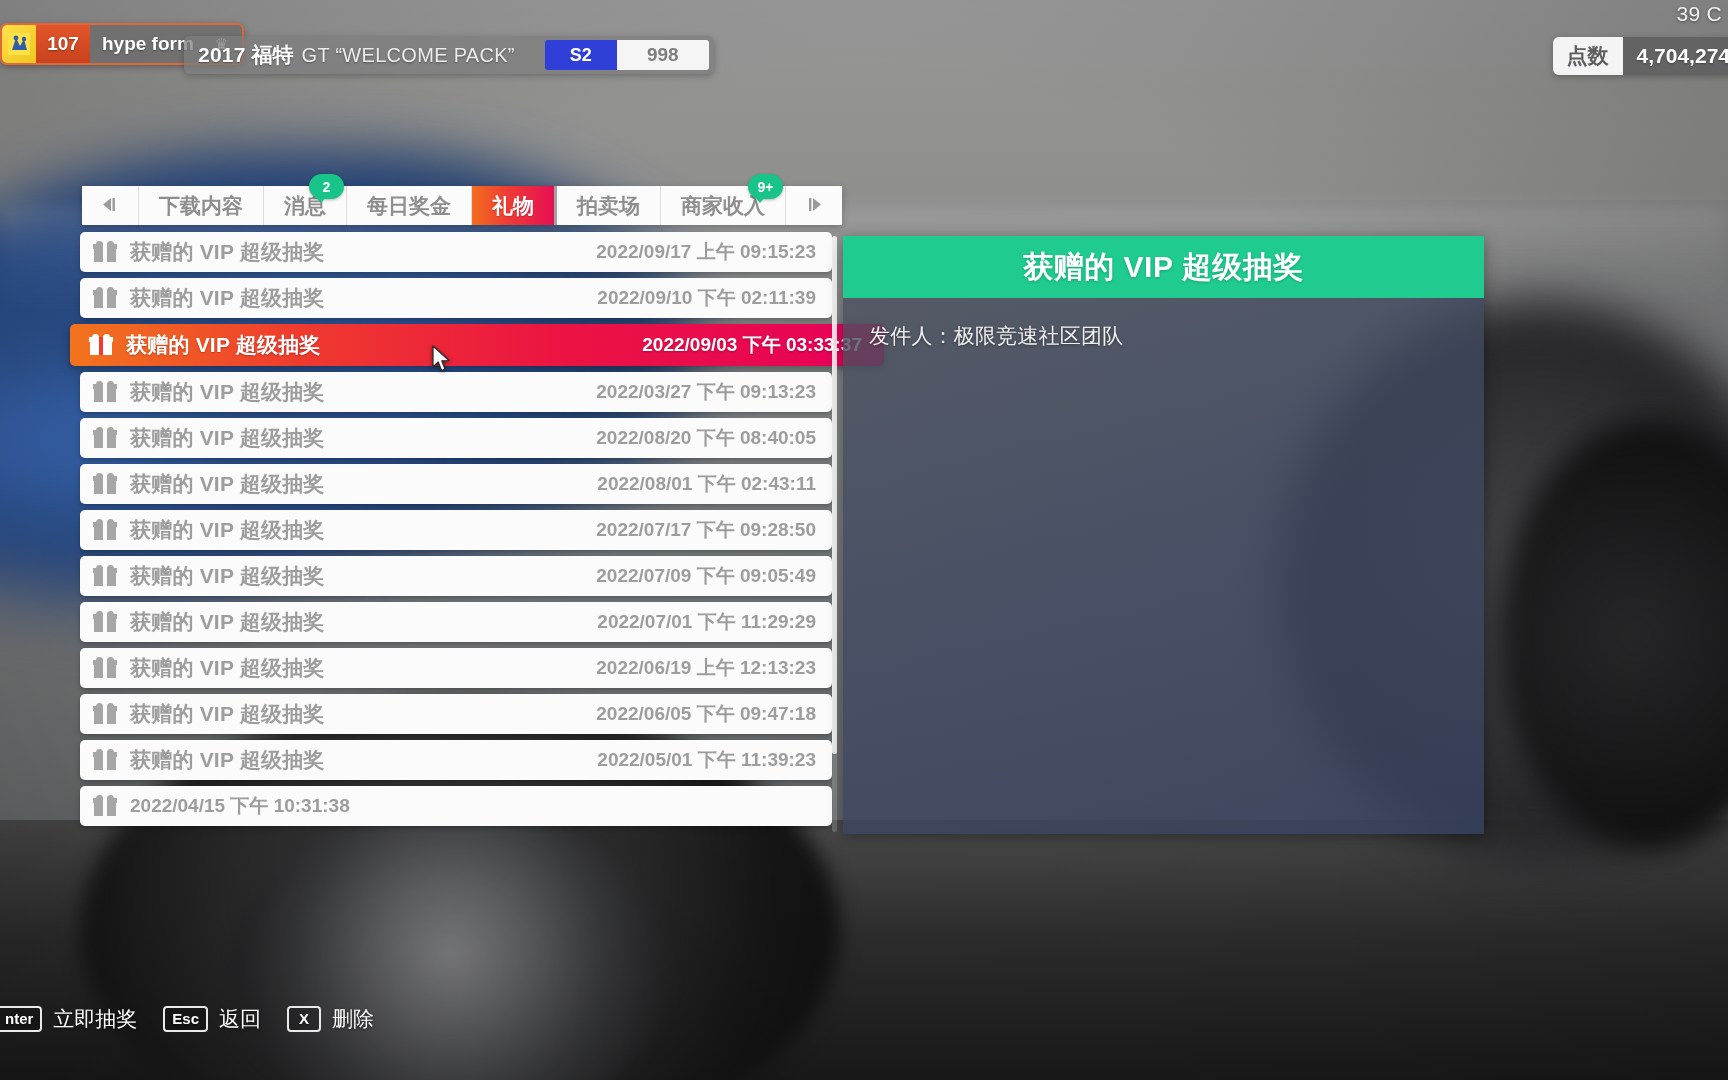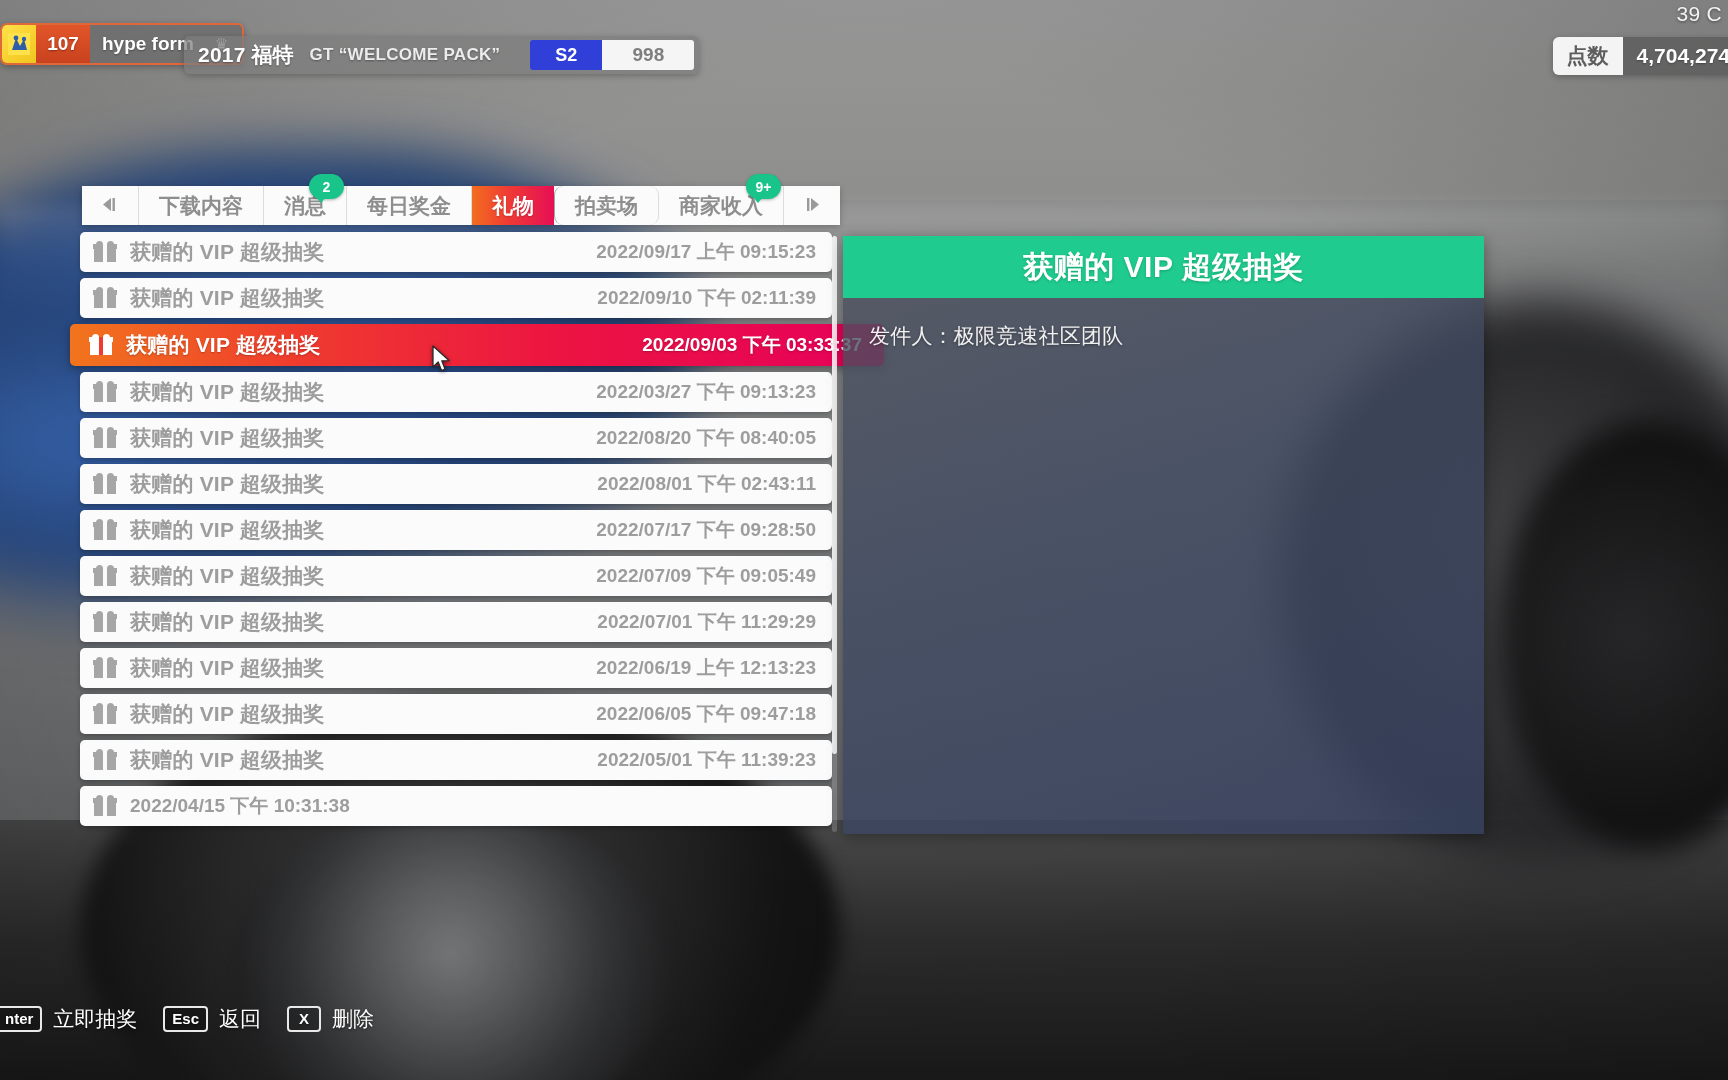--- a/index.html
+++ b/index.html
@@ -130,21 +130,21 @@
     display: flex; align-items: center;
     background: rgba(125,125,125,0.72);
     border-radius: 6px;
     padding-left: 14px;
     box-shadow: 0 2px 6px rgba(0,0,0,.25);
   }
   .car-year { color: #fff; font-weight: bold; font-size: 21px; letter-spacing: .2px;
               text-shadow: 0 1px 2px rgba(0,0,0,.35); }
   .car-make { color: #fff; font-weight: bold; font-size: 21px; margin-left: 6px;
               text-shadow: 0 1px 2px rgba(0,0,0,.35); }
-  .car-model { color: #ececec; font-weight: bold; font-size: 17px; margin-left: 16px;
+  .car-model { color: #ececec; font-weight: normal; font-size: 20px; margin-left: 8px;
                letter-spacing: .3px; text-shadow: 0 1px 2px rgba(0,0,0,.35); }
   .car-class {
     margin-left: 30px;
     background: #2f3fd8; color: #fff;
     font-weight: bold; font-size: 18px;
     height: 30px; min-width: 36px;
     display: flex; align-items: center; justify-content: center;
     padding: 0 18px;
     border-radius: 3px 0 0 3px;
   }
@@ -197,21 +197,21 @@
     background: #fbfbfb;
   }
   .tab:last-child { border-right: none; }
   .tab.arrow { padding: 0 18px; color: #9a9a9a; font-size: 17px; }
   .tab.active {
     background: linear-gradient(90deg, #f36d1f 0%, #ef3a35 45%, #e60f54 100%);
     color: #ffffff;
     border-right: none;
     text-shadow: 0 1px 2px rgba(0,0,0,.2);
   }
-  .tab.active + .tab { border-left: 1px solid #a3a3a3; border-radius: 9px; }
+  .tab.active + .tab { border-left: 3px solid #a3a3a3; }
   .tab-badge {
     position: absolute; top: -12px; right: 2px;
     min-width: 25px; height: 25px;
     border-radius: 13px;
     background: #18c48a;
     color: #fff; font-size: 14px; font-weight: bold;
     display: flex; align-items: center; justify-content: center;
     padding: 0 5px;
     box-shadow: 0 1px 3px rgba(0,0,0,.3);
   }

